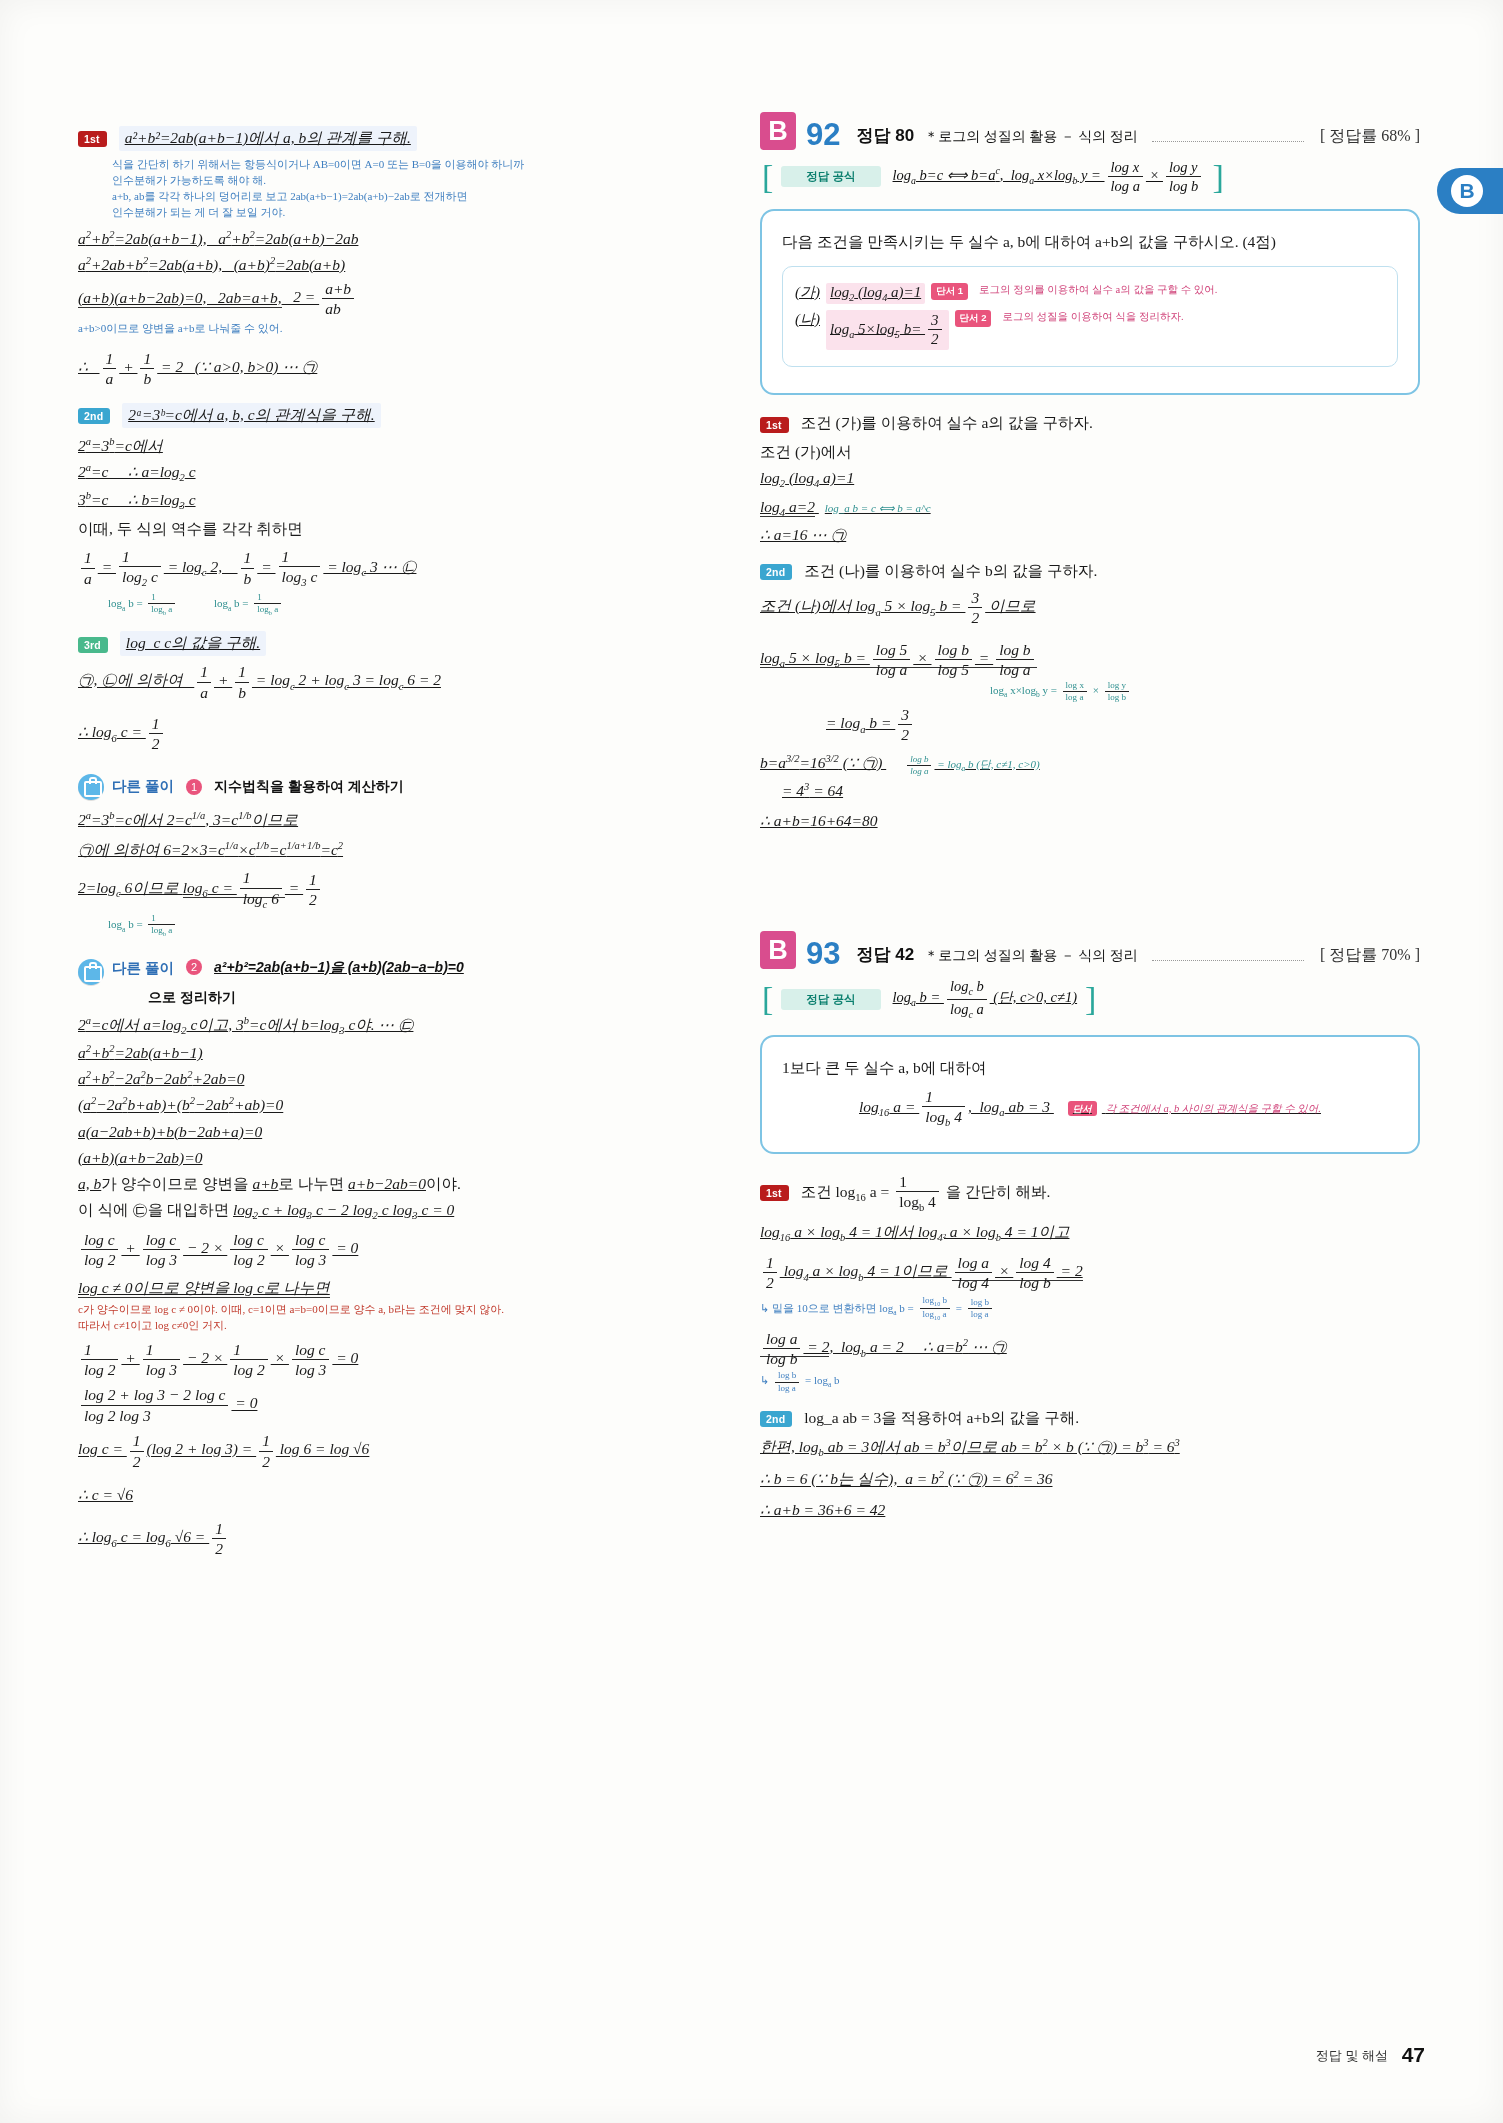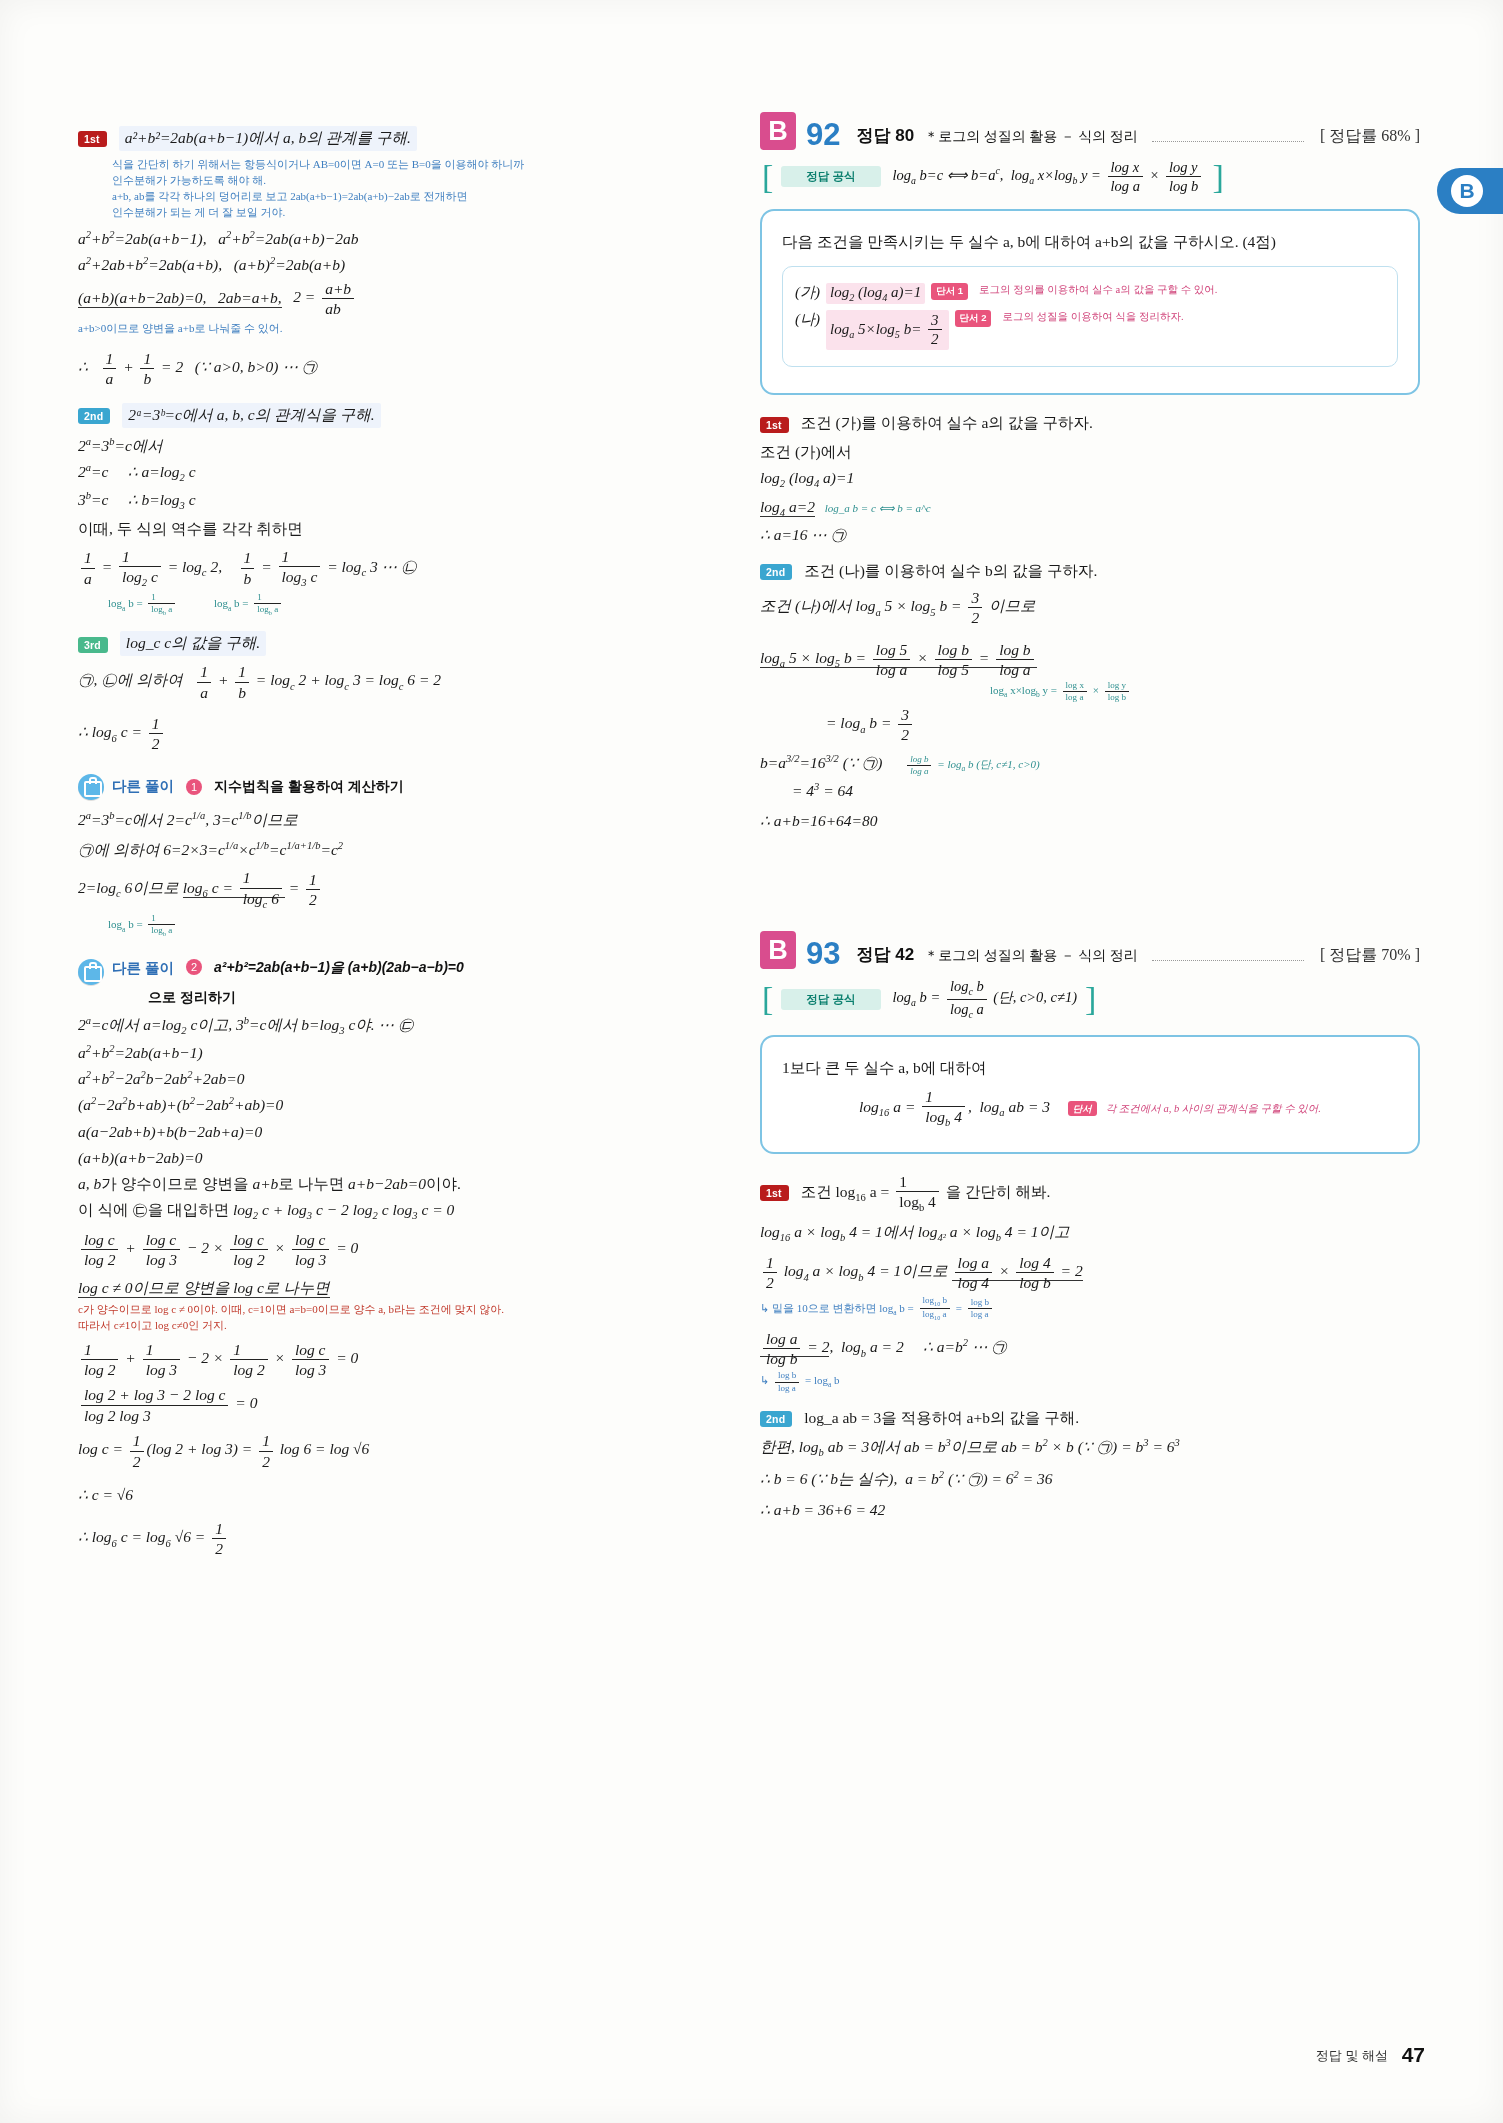--- a/index.html
+++ b/index.html
@@ -131,21 +131,21 @@
     padding:2px 5px;margin-right:5px;white-space:nowrap;
   }
   .tag-note{color:#d0437a;font-size:10.5px;line-height:1.4;}
 
   
   .frac{display:inline-block;vertical-align:middle;text-align:left;margin:0 3px;}
   .frac .n{display:block;border-bottom:1px solid #222;padding:0 3px;line-height:1.25;}
   .frac .d{display:block;padding:0 3px;line-height:1.25;}
   .fs{font-size:0.82em;}
   .ul{border-bottom:1px solid #333;padding-bottom:1px;}
-  .it{font-style:italic;}
+  .it{font-style:italic;text-decoration:underline;}
   sub{font-size:0.68em;}
   sup{font-size:0.68em;}
 
   
   .tab-b{
     position:absolute;right:0;top:168px;width:66px;height:46px;
     background:#2b7fc4;border-radius:23px 0 0 23px;
   }
   .tab-b span{
     position:absolute;left:14px;top:7px;
@@ -385,21 +385,21 @@
     </div>
     <div class="line it" style="margin-left:66px">
       = log<sub>a</sub> b = <span class="frac"><span class="n">3</span><span class="d">2</span></span>
     </div>
     <div class="line it mt6">
       b=a<sup>3/2</sup>=16<sup>3/2</sup> (∵ ㉠)
       <span class="teal-note" style="margin-left:18px">
         <span class="frac fs"><span class="n">log b</span><span class="d">log a</span></span> = log<sub>a</sub> b (단, c≠1, c&gt;0)
       </span>
     </div>
-    <div class="line it" style="margin-left:32px">= 4<sup>3</sup> = 64</div>
+    <div class="line it" style="margin-left:22px">= 4<sup>3</sup> = 64</div>
     <div class="line it mt6">∴ a+b=16+64=80</div>
 
     <div style="height:96px"></div>
 
     <div class="prob-head">
       <div class="b-box">B</div>
       <div class="p-num">93</div>
       <div class="p-ans">정답 42</div>
       <div class="p-topic">＊로그의 성질의 활용 － 식의 정리</div>
       <div class="p-dots"></div>

